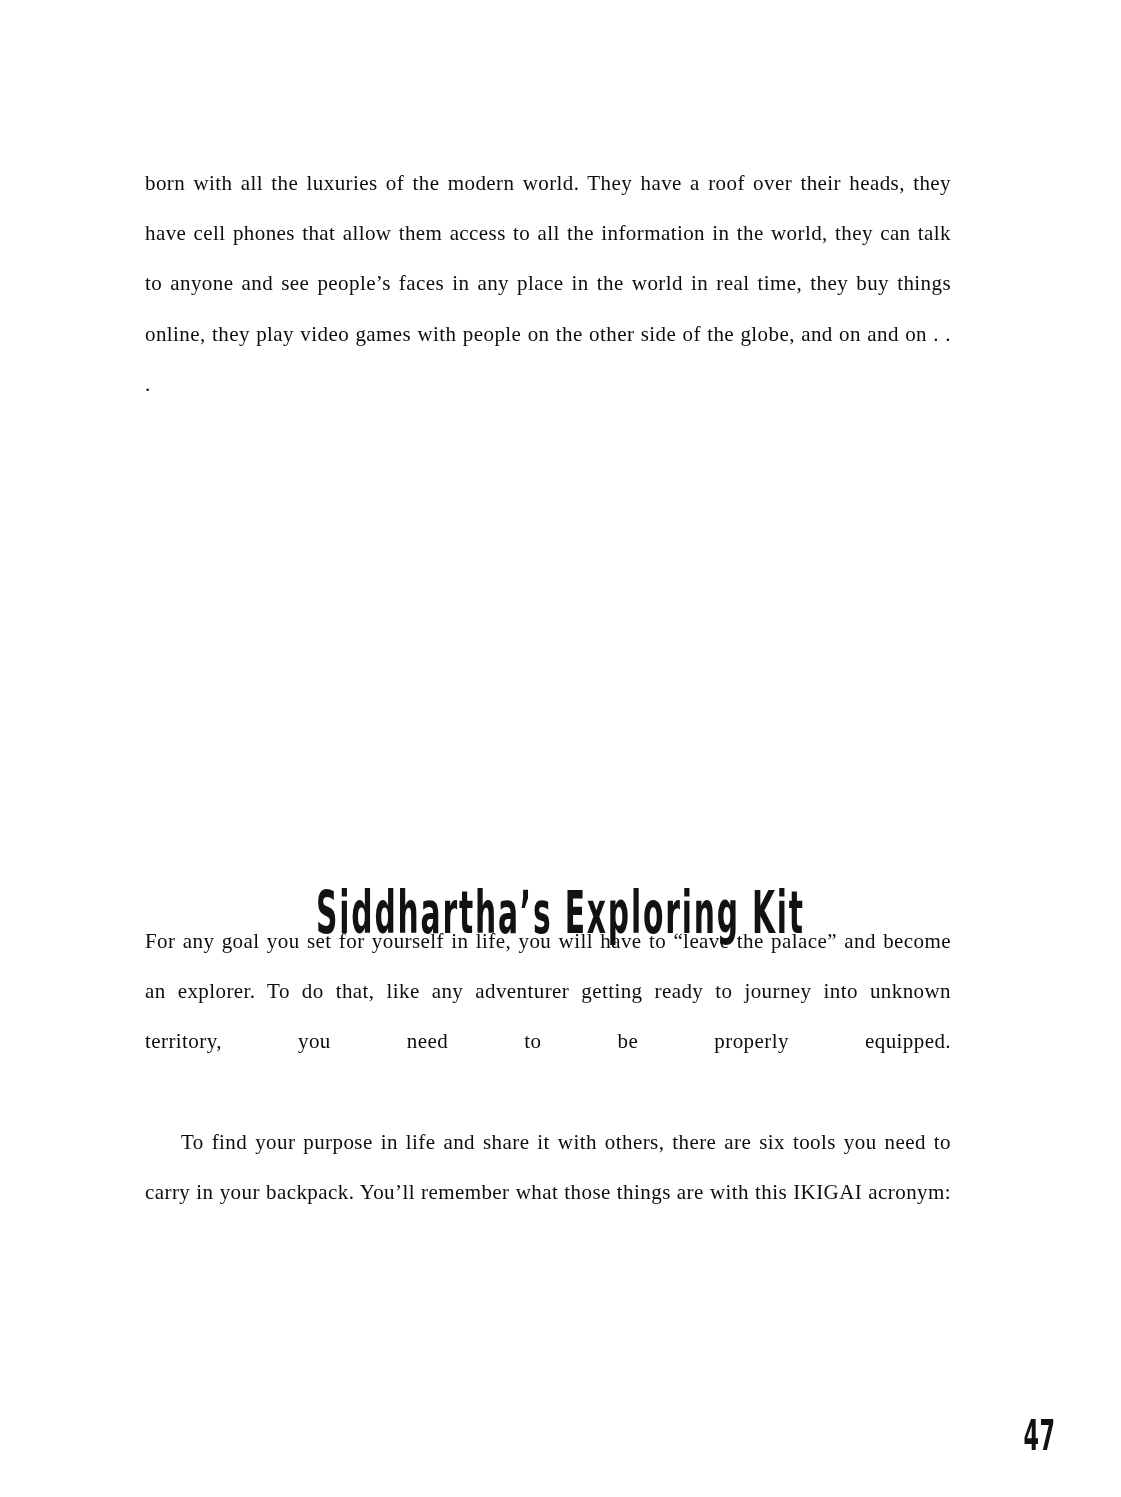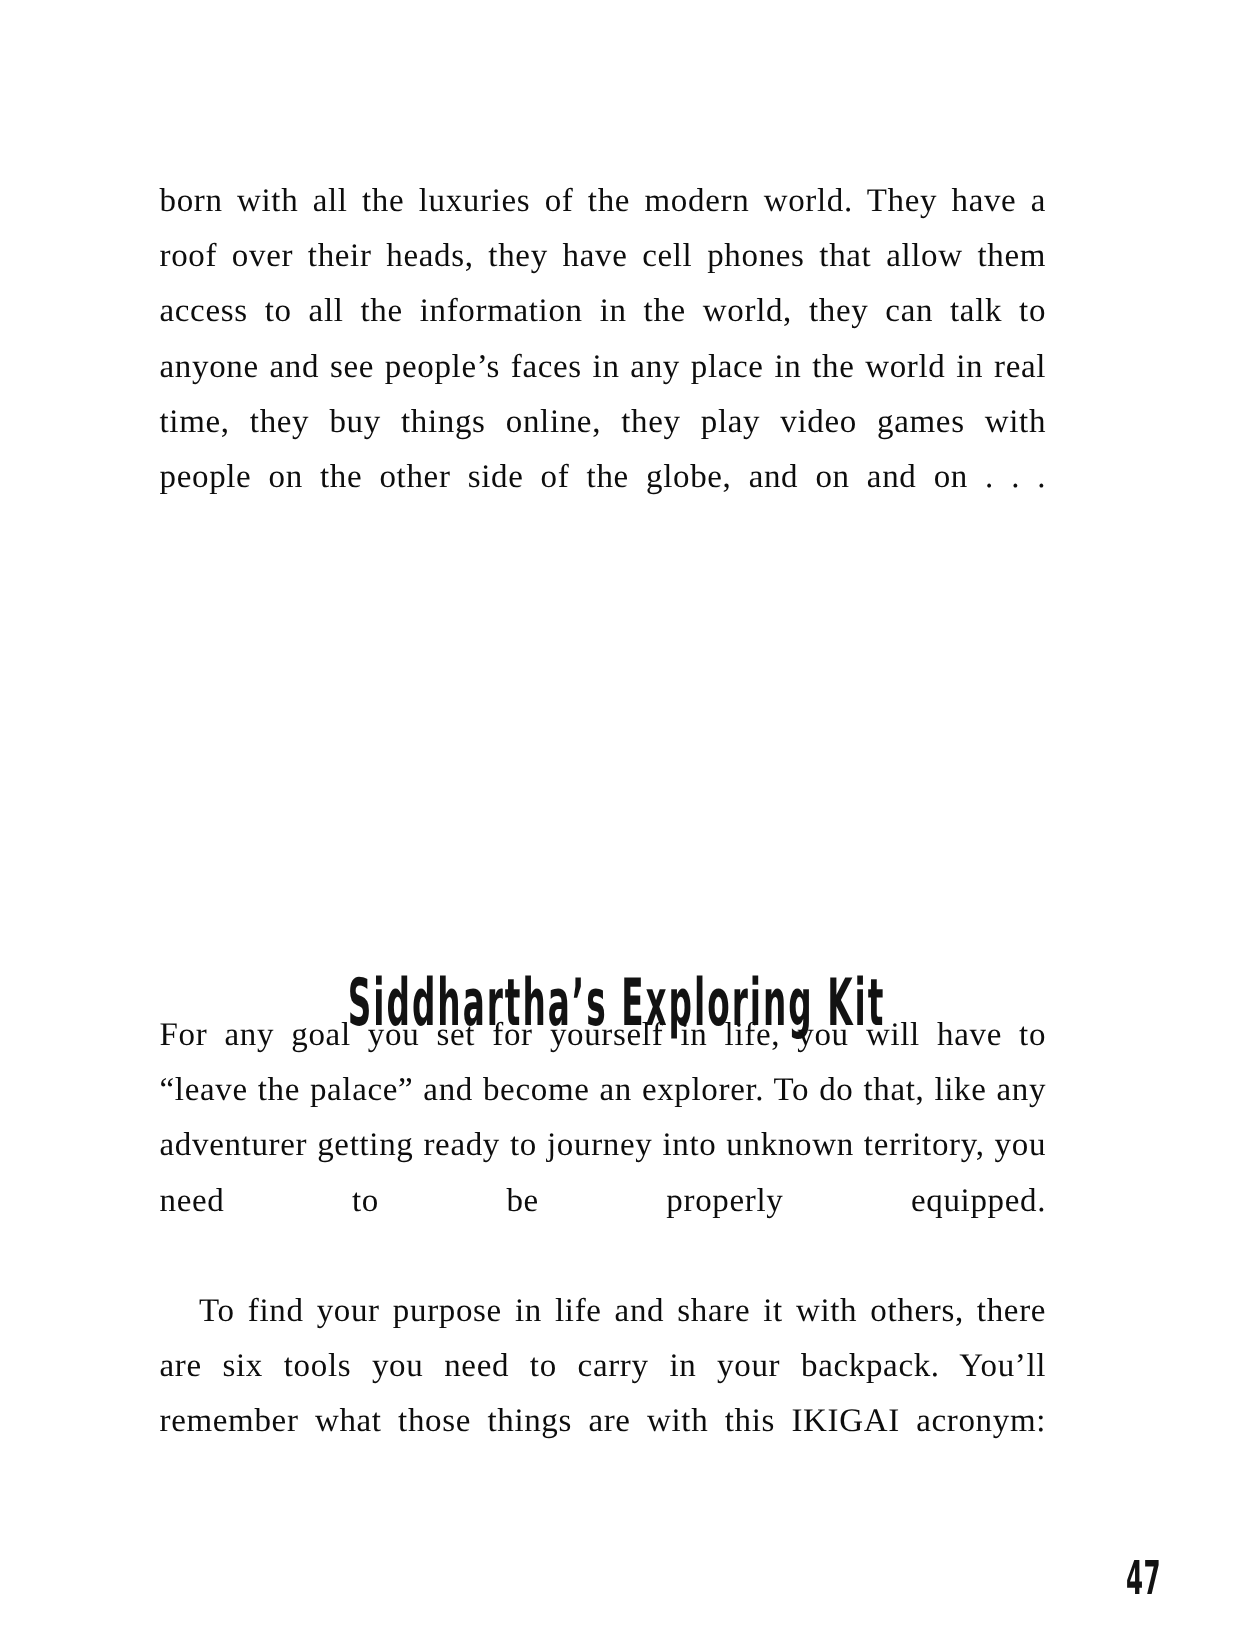--- a/index.html
+++ b/index.html
@@ -25,21 +25,21 @@
   .text-block {
     position: absolute;
     left: 145px;
     top: 158px;
     width: 806px;
   }
 
   p.body-par {
     margin: 0;
     font-family: "Liberation Serif", "DejaVu Serif", serif;
-    font-size: 30px;
+    font-size: 21px;
     line-height: 50.2px;
     text-align: justify;
     text-justify: inter-word;
     letter-spacing: 0.02em;
     word-spacing: 0.01em;
     color: #0d0d0d;
     -webkit-font-smoothing: antialiased;
   }
 
   p.body-par.indented {

